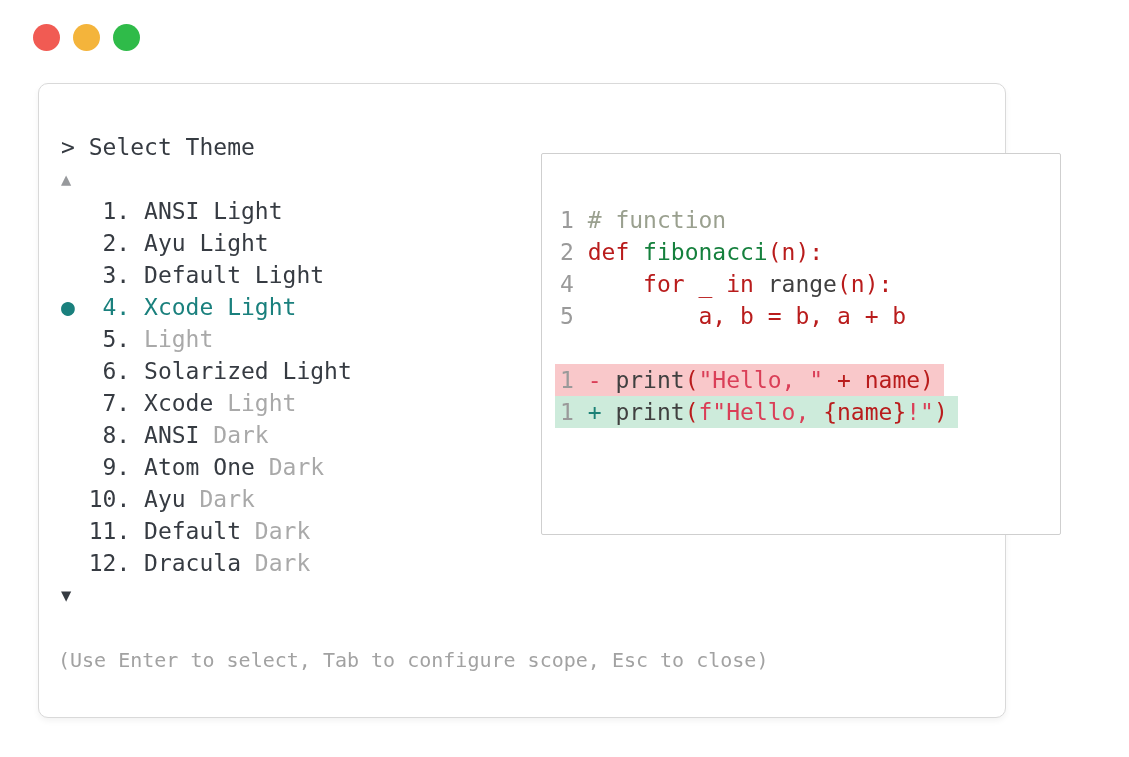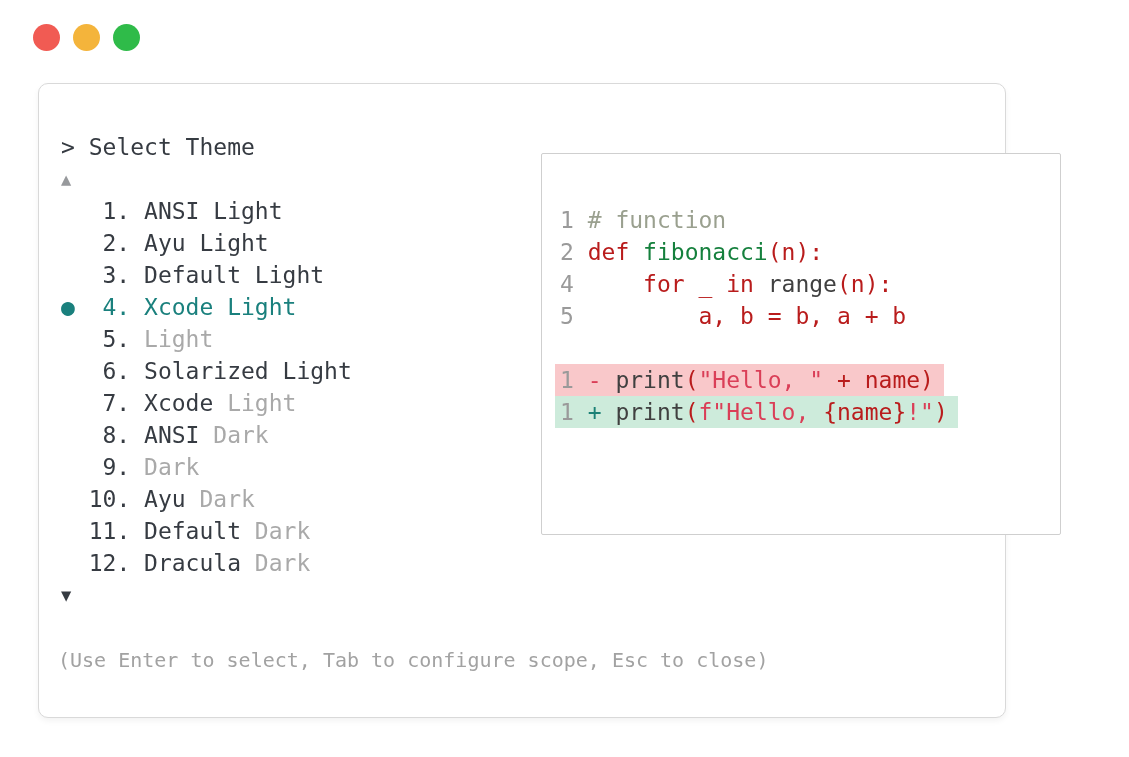--- a/index.html
+++ b/index.html
@@ -68,21 +68,21 @@
       <div class="scroll-ind scroll-up">▲</div>
       <div id="theme-list">
           <div class="theme-row"><span class="bullet-col"> </span><span class="num-col">1.</span><span class="gap-col"> </span><span>ANSI </span><span class="">Light</span></div>
           <div class="theme-row"><span class="bullet-col"> </span><span class="num-col">2.</span><span class="gap-col"> </span><span>Ayu </span><span class="">Light</span></div>
           <div class="theme-row"><span class="bullet-col"> </span><span class="num-col">3.</span><span class="gap-col"> </span><span>Default </span><span class="">Light</span></div>
           <div class="theme-row selected"><span class="bullet-col">●</span><span class="num-col">4.</span><span class="gap-col"> </span><span>Xcode </span><span class="">Light</span></div>
           <div class="theme-row"><span class="bullet-col"> </span><span class="num-col">5.</span><span class="gap-col"> </span><span class="muted">Light</span></div>
           <div class="theme-row"><span class="bullet-col"> </span><span class="num-col">6.</span><span class="gap-col"> </span><span>Solarized </span><span class="">Light</span></div>
           <div class="theme-row"><span class="bullet-col"> </span><span class="num-col">7.</span><span class="gap-col"> </span><span>Xcode </span><span class="muted">Light</span></div>
           <div class="theme-row"><span class="bullet-col"> </span><span class="num-col">8.</span><span class="gap-col"> </span><span>ANSI </span><span class="muted">Dark</span></div>
-          <div class="theme-row"><span class="bullet-col"> </span><span class="num-col">9.</span><span class="gap-col"> </span><span class="muted">Dark</span></div>
+          <div class="theme-row"><span class="bullet-col"> </span><span class="num-col">9.</span><span class="gap-col"> </span><span>Atom One </span><span class="muted">Dark</span></div>
           <div class="theme-row"><span class="bullet-col"> </span><span class="num-col">10.</span><span class="gap-col"> </span><span>Ayu </span><span class="muted">Dark</span></div>
           <div class="theme-row"><span class="bullet-col"> </span><span class="num-col">11.</span><span class="gap-col"> </span><span>Default </span><span class="muted">Dark</span></div>
           <div class="theme-row"><span class="bullet-col"> </span><span class="num-col">12.</span><span class="gap-col"> </span><span>Dracula </span><span class="muted">Dark</span></div>
         </div>
       <div class="scroll-ind scroll-down">▼</div>
     </div>
 
     <div class="right-pane">
       <div class="preview-box">
         <div id="preview-code">

